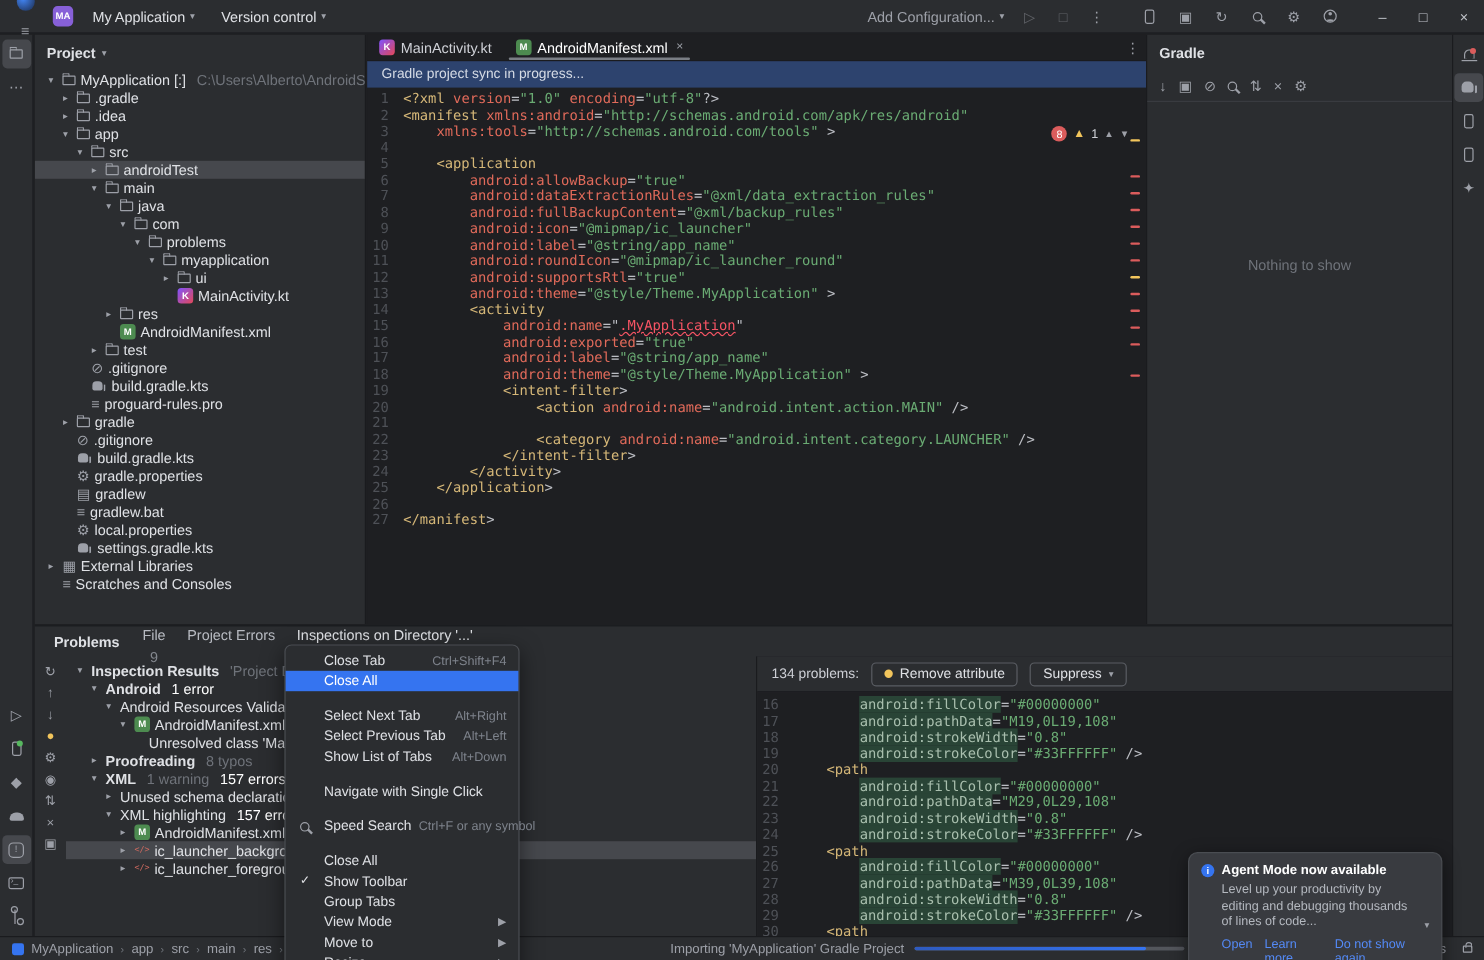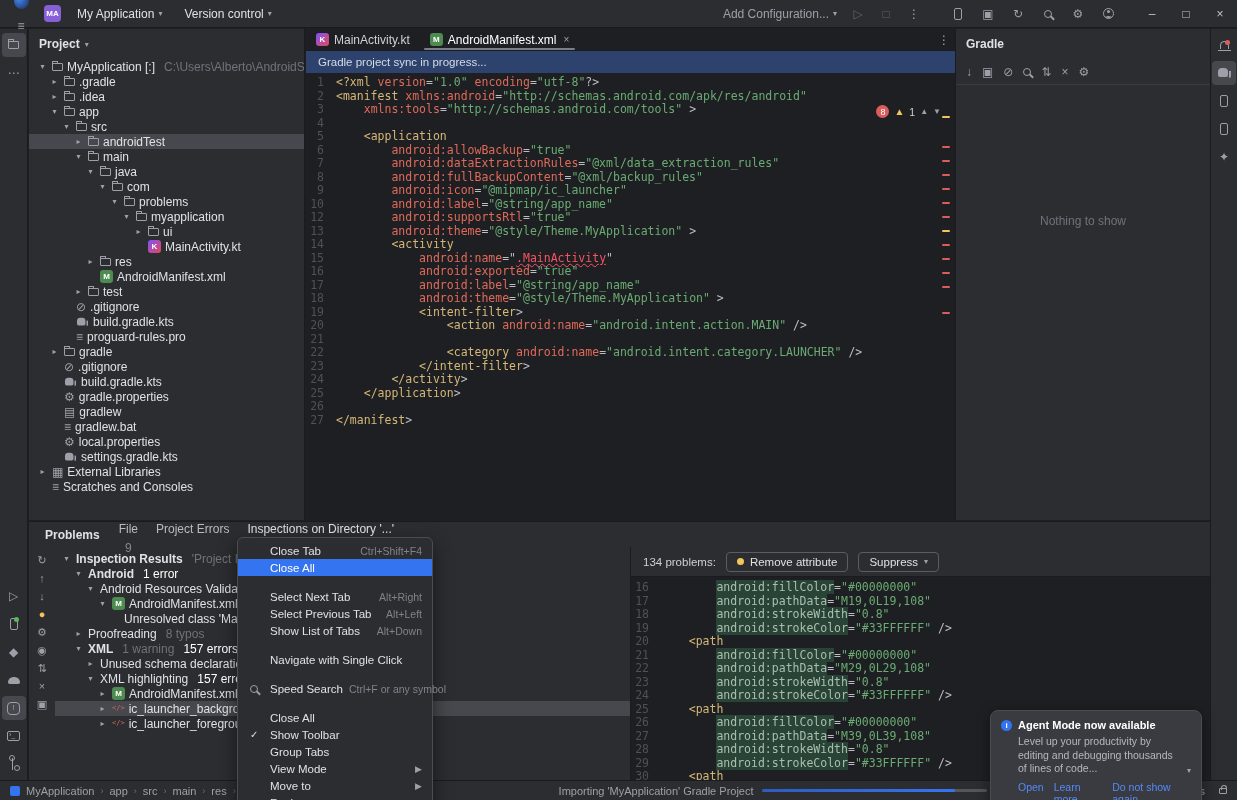--- a/index.html
+++ b/index.html
@@ -462,34 +462,38 @@
         </div>
         <div class="cline">
           <span class="cnum">9</span>
           <span class="ctext">        <span class="a">android:icon</span>=<span class="s">"@mipmap/ic_launcher"</span></span>
         </div>
         <div class="cline">
           <span class="cnum">10</span>
           <span class="ctext">        <span class="a">android:label</span>=<span class="s">"@string/app_name"</span></span>
         </div>
         <div class="cline">
+          <span class="cnum">11</span>
+          <span class="ctext">        <span class="a">android:roundIcon</span>=<span class="s">"@mipmap/ic_launcher_round"</span></span>
+        </div>
+        <div class="cline">
           <span class="cnum">12</span>
           <span class="ctext">        <span class="a">android:supportsRtl</span>=<span class="s">"true"</span></span>
         </div>
         <div class="cline">
           <span class="cnum">13</span>
           <span class="ctext">        <span class="a">android:theme</span>=<span class="s">"@style/Theme.MyApplication"</span> &gt;</span>
         </div>
         <div class="cline">
           <span class="cnum">14</span>
           <span class="ctext">        <span class="t">&lt;activity</span></span>
         </div>
         <div class="cline">
           <span class="cnum">15</span>
-          <span class="ctext">            <span class="a">android:name</span>="<span class="e">.MainActivity</span>"</span>
+          <span class="ctext">            <span class="a">android:name</span>="<span class="e">.MyApplication</span>"</span>
         </div>
         <div class="cline">
           <span class="cnum">16</span>
           <span class="ctext">            <span class="a">android:exported</span>=<span class="s">"true"</span></span>
         </div>
         <div class="cline">
           <span class="cnum">17</span>
           <span class="ctext">            <span class="a">android:label</span>=<span class="s">"@string/app_name"</span></span>
         </div>
         <div class="cline">
@@ -677,21 +681,21 @@
           <span class="chip" style="background: rgb(77, 139, 80);">M</span>
           <span>AndroidManifest.xml</span>
           <span class="tree-err">1 error</span>
         </span>
         <span class="tree-row" style="padding-left: 54px;">
           <span class="tree-arrow"></span>
           <span>Unresolved class 'MainActivity'</span>
         </span>
         <span class="tree-row" style="padding-left: 18px;">
           <span class="tree-arrow">▸</span>
-          <span style="font-weight: normal;">Proofreading</span>
+          <span style="font-weight: bold;">Proofreading</span>
           <span class="tree-extra">8 typos</span>
         </span>
         <span class="tree-row" style="padding-left: 18px;">
           <span class="tree-arrow">▾</span>
           <span style="font-weight: bold;">XML</span>
           <span class="tree-extra">1 warning</span>
           <span class="tree-err">157 errors</span>
         </span>
         <span class="tree-row" style="padding-left: 30px;">
           <span class="tree-arrow">▸</span>

